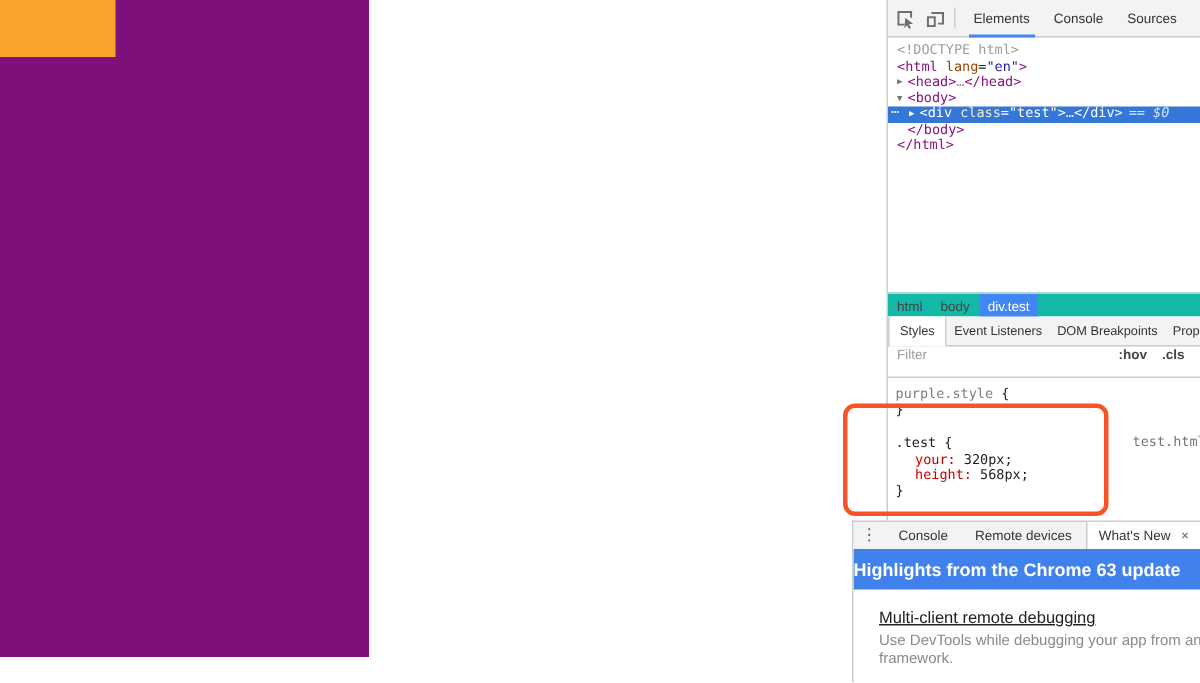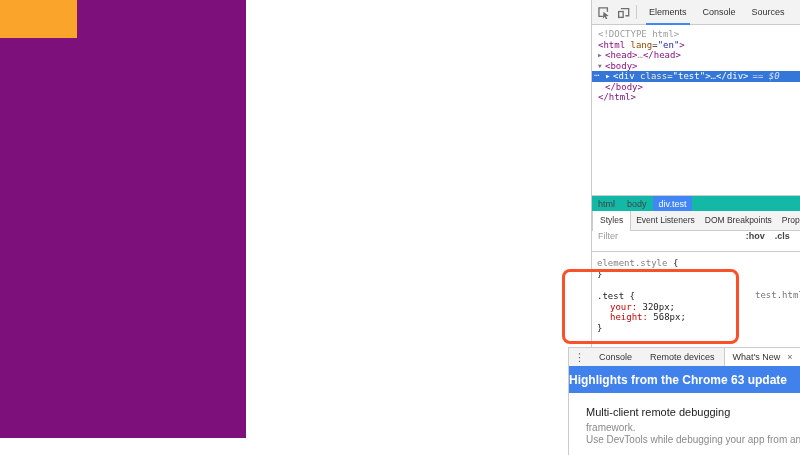--- a/index.html
+++ b/index.html
@@ -86,21 +86,21 @@
   .kebab { color:#5f6368; font-size:11px; padding:0 5px 0 5px; line-height:18px; }
   .dw-vsep { width:1px; height:12px; background:#ccc; }
   .dw-tab { padding:0 9px; }
   .dw-tab-sel { margin-left:auto; margin-right:36px; height:18px; background:#fff;
     border-left:1px solid #ccc; border-right:1px solid #ccc; padding:0 8px;
     display:flex; align-items:center; gap:7px; }
   .dw-close { color:#666; font-size:9px; }
   .banner { height:27px; display:flex; align-items:center; 
     color:#fff; font-weight:bold; font-size:12px; background:#4081EC; }
   .article { padding:13px 0 0 17px; }
-  .article-h { font-size:11px; color:#222; white-space:nowrap; }
+  .article-h { font-size:11px; color:#222; white-space:nowrap;text-decoration:underline; }
   .article-p { font-size:10px; color:#8a8a8a; line-height:11.5px; margin-top:4px; white-space:nowrap; }
 </style>
 </head>
 <body>
 
 <div class="purple-box" style="background-color: rgb(126, 16, 123);"></div>
 <div class="orange-box" style="background-color: rgb(251, 164, 43);"></div>
 
 <div class="devtools">
 
@@ -165,21 +165,21 @@
     <input class="filter-input" type="text" placeholder="Filter" style="">
     <span class="filter-right">
       <span>:hov</span>
       <span>.cls</span>
       <span>+</span>
     </span>
   </div>
 
   <div class="styles-pane">
     <div class="sp-line">
-      <span class="sel-gray">element.style</span>
+      <span class="sel-gray">purple.style</span>
       <span>{</span>
     </div>
     <div class="sp-line">
       <span>}</span>
     </div>
     <div class="sp-gap"></div>
     <div class="sp-line">
       <span>.test</span>
       <span>{</span>
     </div>
@@ -210,17 +210,17 @@
       <span>What's New</span>
       <span class="dw-close">×</span>
     </span>
   </div>
   <div class="banner" style="background-color: rgb(64, 129, 236);">
     <span>Highlights from the Chrome 63 update</span>
   </div>
   <div class="article">
     <div class="article-h">Multi-client remote debugging</div>
     <div class="article-p">
+      <div>Use DevTools while debugging your app from an</div>
       <div>framework.</div>
-      <div>Use DevTools while debugging your app from an</div>
     </div>
   </div>
 </div>
 
 </body></html>

